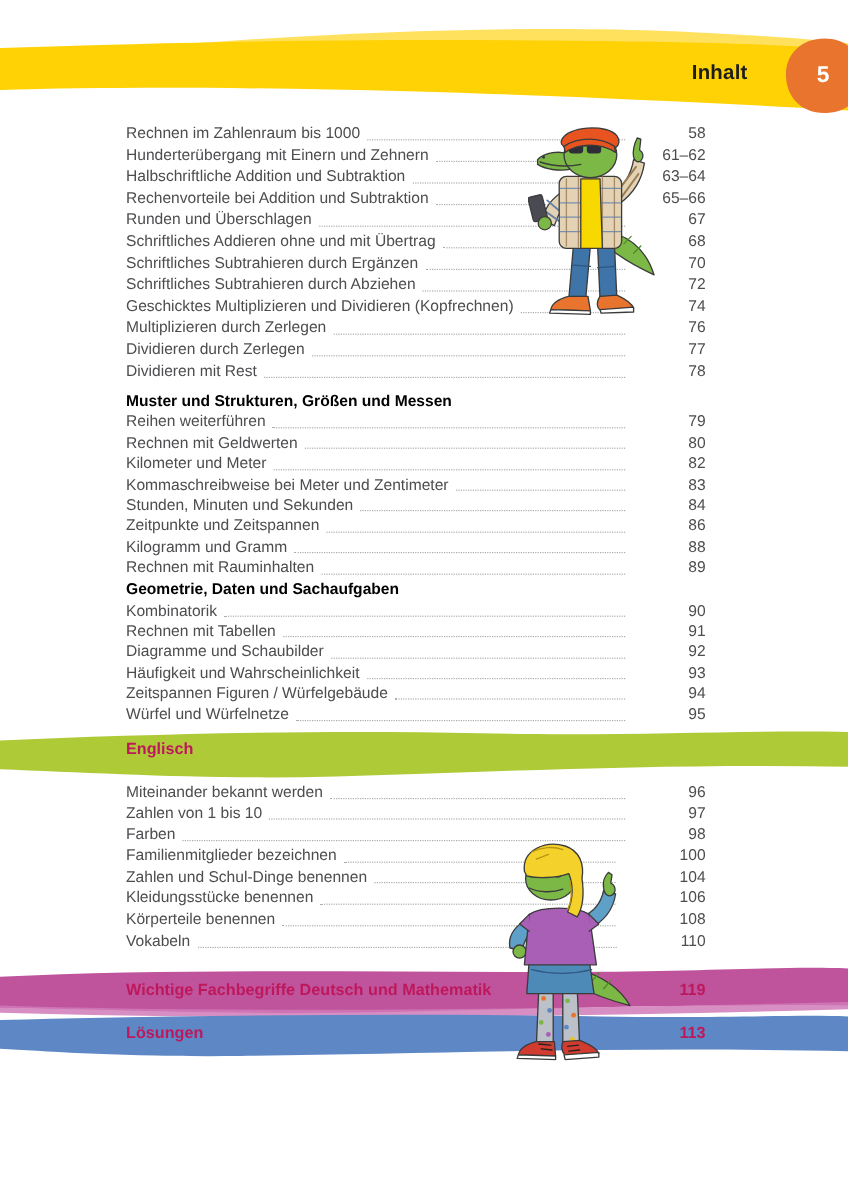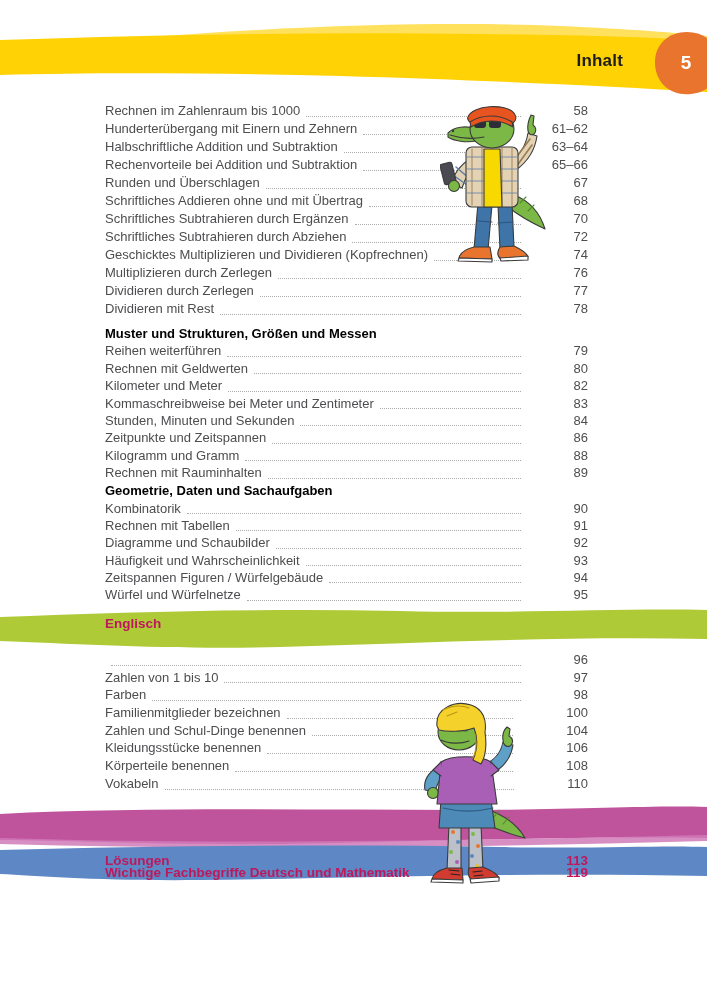--- a/index.html
+++ b/index.html
@@ -215,20 +215,21 @@
   <svg class="abs" style="left:0;top:603px" width="707" height="52" viewBox="0 0 707 52">
     <path d="M0,14 C120,9 260,5 400,8 C520,11 620,5 707,7 L707,36 C560,33 420,40 280,44 C180,47 80,41 0,38 Z" fill="#afca37"></path>
   </svg>
   <div class="band-label" style="top:615px">
     <span>Englisch</span>
   </div>
 
   <div id="english-list" class="toc" style="top:651px">
 
       <div class="toc-row">
+        <span class="lbl">Miteinander bekannt werden</span>
         <span class="leader"></span>
         <span class="num">96</span>
       </div>
 
       <div class="toc-row">
         <span class="lbl">Zahlen von 1 bis 10</span>
         <span class="leader"></span>
         <span class="num">97</span>
       </div>
 
@@ -268,21 +269,21 @@
         <span class="leader"></span>
         <span class="num">110</span>
       </div>
     </div>
 
   <svg class="abs" style="left:0;top:798px" width="707" height="92" viewBox="0 0 707 92">
     <path d="M0,16 C140,9 300,12 460,12 C580,12 650,7 707,9 L707,40 C560,38 420,44 280,46 C160,47 60,42 0,42 Z" fill="#c0549c"></path>
     <path d="M0,40 C180,46 420,44 707,37 L707,43 C460,50 200,52 0,46 Z" fill="#d07ab8" opacity="0.85"></path>
     <path d="M0,52 C160,48 340,46 500,49 C600,51 660,47 707,49 L707,78 C520,74 360,80 200,82 C100,83 40,78 0,76 Z" fill="#5e88c5"></path>
   </svg>
-  <div class="band-label" style="top:864px">
+  <div class="band-label" style="top:816px">
     <span>Wichtige Fachbegriffe Deutsch und Mathematik</span>
     <span>119</span>
   </div>
   <div class="band-label" style="top:852px">
     <span>Lösungen</span>
     <span>113</span>
   </div>
 
   <svg class="abs" style="left:440px;top:103px;z-index:5" width="106" height="162" viewBox="0 0 106 162">
     <g stroke="#3b3b3b" stroke-width="1.1" stroke-linejoin="round" stroke-linecap="round">

